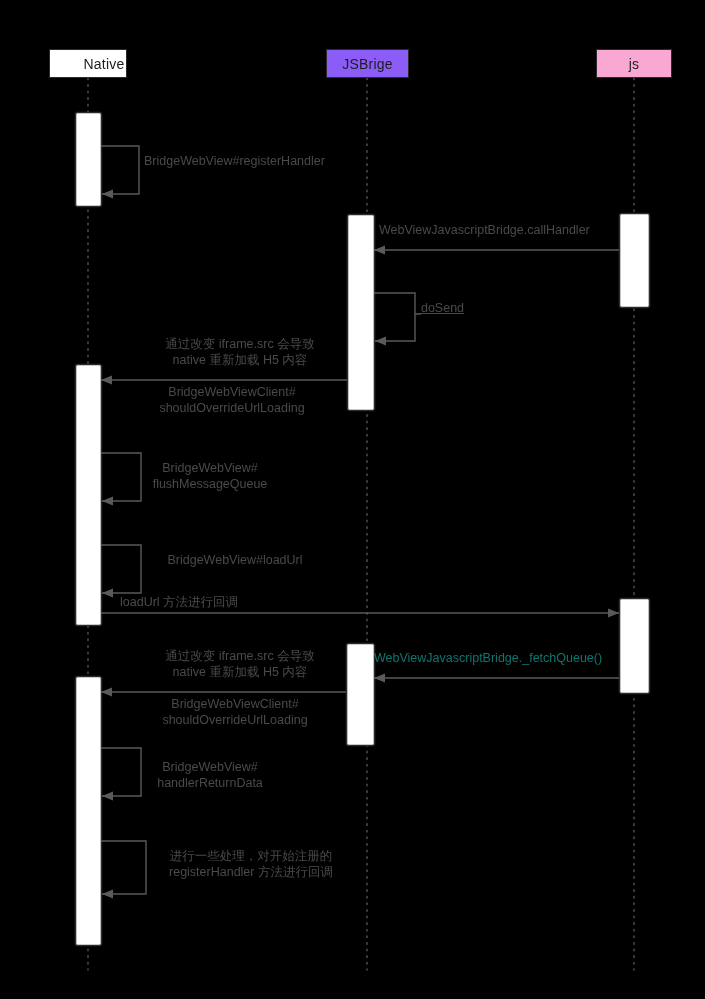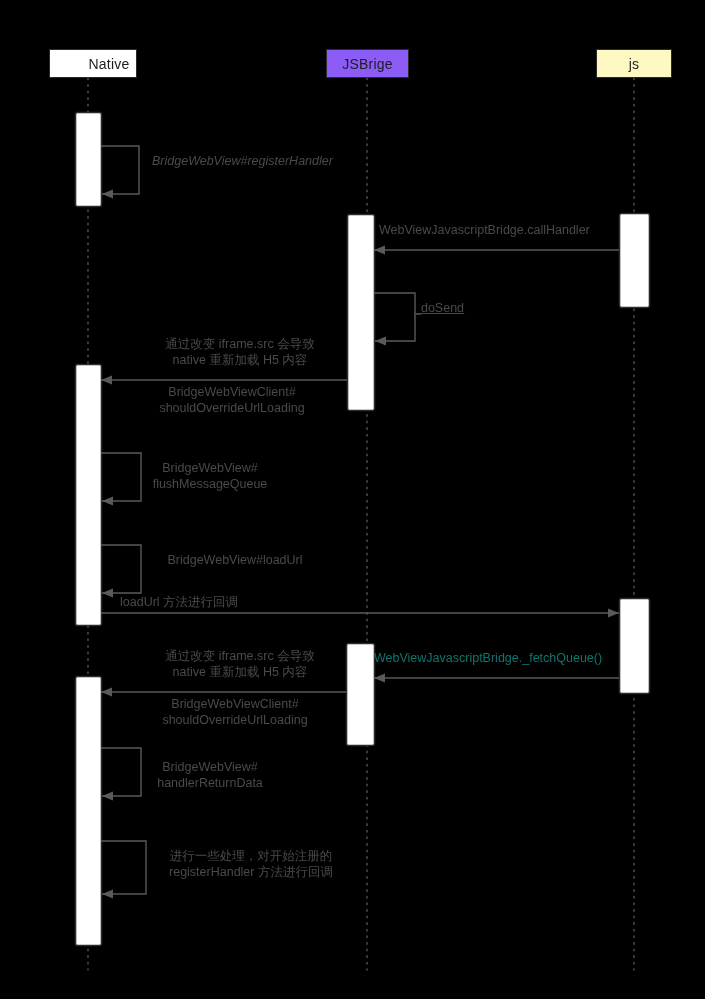--- a/index.html
+++ b/index.html
@@ -61,32 +61,32 @@
         <path d="M101,545 H141 V593 H102" fill="none" stroke="#5a5a5a" stroke-width="1.4" marker-end="url(#arrowL)"></path>
         <line x1="101" y1="613" x2="619" y2="613" stroke="#5a5a5a" stroke-width="1.4" marker-end="url(#arrowR)"></line>
         <line x1="619" y1="678" x2="374" y2="678" stroke="#5a5a5a" stroke-width="1.4" marker-end="url(#arrowL)"></line>
         <line x1="346" y1="692" x2="101" y2="692" stroke="#5a5a5a" stroke-width="1.4" marker-end="url(#arrowL)"></line>
         <path d="M101,748 H141 V796 H102" fill="none" stroke="#5a5a5a" stroke-width="1.4" marker-end="url(#arrowL)"></path>
         <path d="M101,841 H146 V894 H102" fill="none" stroke="#5a5a5a" stroke-width="1.4" marker-end="url(#arrowL)"></path>
       </g>
   </svg>
 
   <div id="actors-layer">
-      <div class="actor-box" style="left: 49px; top: 49px; width: 88px; height: 29px; background: rgb(255, 255, 255); color: rgb(29, 29, 29); border-color: rgb(43, 43, 43); padding-left: 32px;">
+      <div class="actor-box" style="left: 49px; top: 49px; width: 78px; height: 29px; background: rgb(255, 255, 255); color: rgb(29, 29, 29); border-color: rgb(43, 43, 43); padding-left: 32px;">
         <span>Native</span>
       </div>
       <div class="actor-box" style="left: 326px; top: 49px; width: 83px; height: 29px; background: #8b5cf6; color: rgb(29, 29, 29); border-color: rgb(43, 43, 43);">
         <span>JSBrige</span>
       </div>
-      <div class="actor-box" style="left: 596px; top: 49px; width: 76px; height: 29px; background: #fef9c3; color: rgb(29, 29, 29); border-color: rgb(43, 43, 43);">
+      <div class="actor-box" style="left: 596px; top: 49px; width: 76px; height: 29px; background: #f9a8d4; color: rgb(29, 29, 29); border-color: rgb(43, 43, 43);">
         <span>js</span>
       </div>
     </div>
   <div id="labels-layer">
-      <div class="clip-host" style="left: 152px; top: 153px; width: 220px; height: 40px; font-style: italic;">
+      <div class="clip-host" style="left: 144px; top: 153px; width: 220px; height: 40px;">
         <div class="msg-label" style="position: static; width: 220px; color: rgb(74, 74, 74); text-align: left;">BridgeWebView#registerHandler</div>
       </div>
       <div class="clip-host" style="left: 379px; top: 222px; width: 250px; height: 40px;">
         <div class="msg-label" style="position: static; width: 250px; color: rgb(74, 74, 74); text-align: left;">WebViewJavascriptBridge.callHandler</div>
       </div>
       <div class="clip-host" style="left: 414px; top: 300px; width: 120px; height: 40px;">
         <div class="msg-label" style="position: static; width: 120px; color: rgb(74, 74, 74); text-align: left; text-decoration: underline;">_doSend</div>
       </div>
       <div class="clip-host" style="left: 110px; top: 336px; width: 260px; height: 40px;">
         <div class="msg-label" style="position: static; width: 260px; color: rgb(74, 74, 74); text-align: center;">通过改变 iframe.src 会导致

